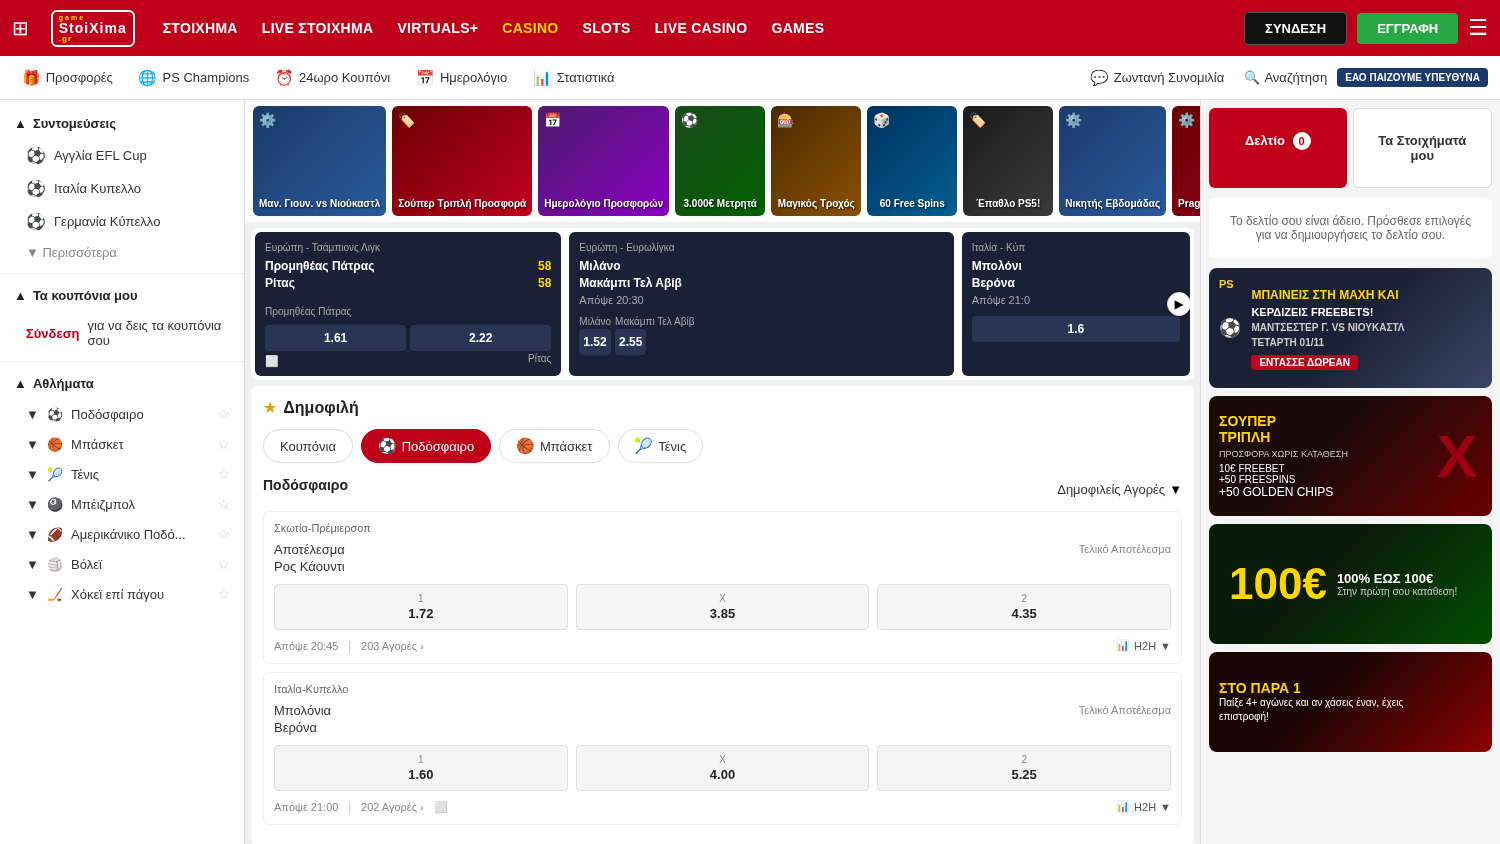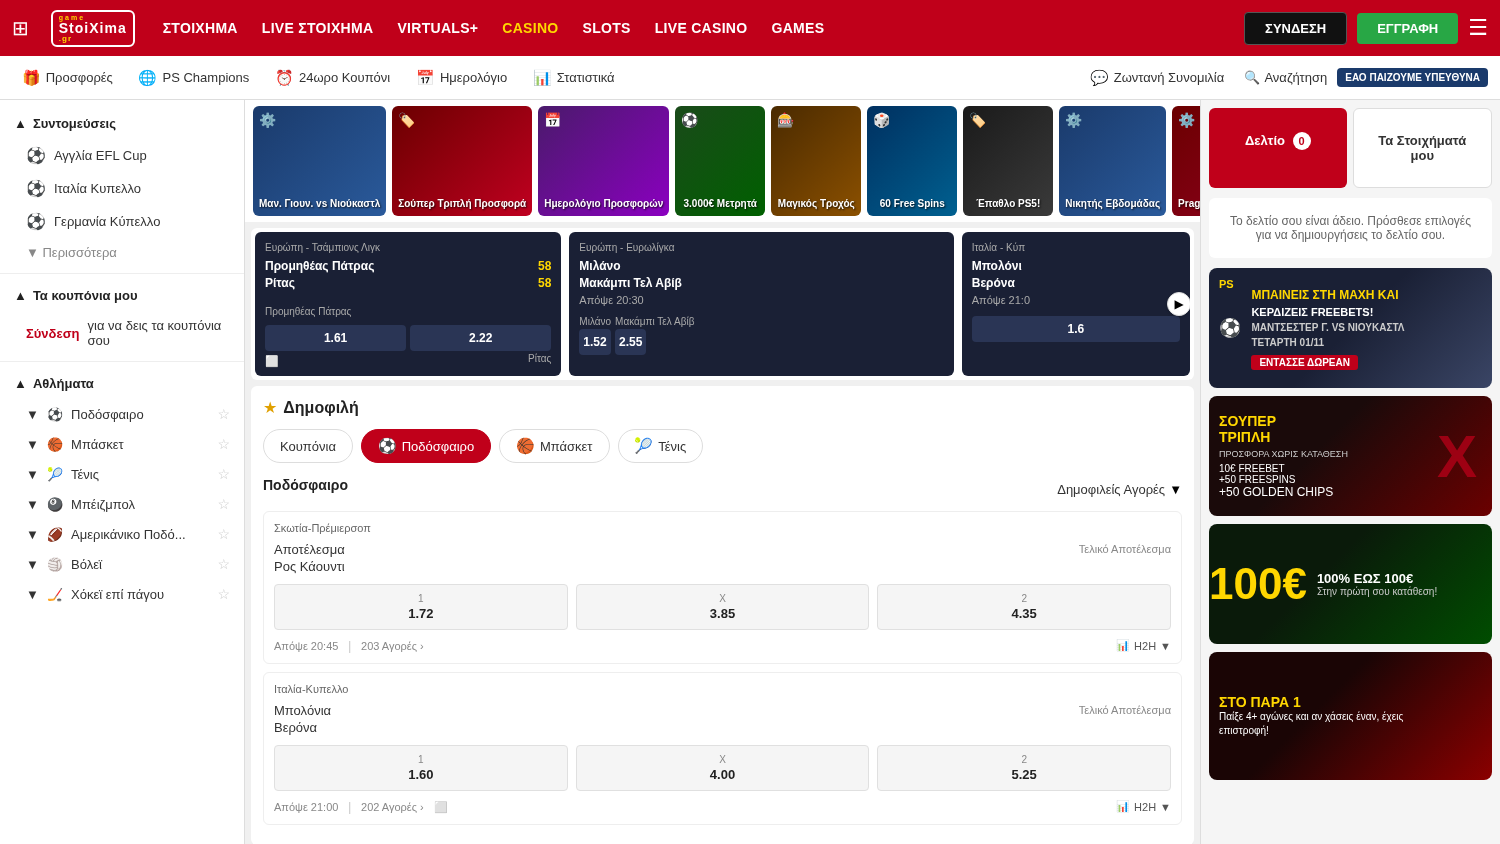--- a/index.html
+++ b/index.html
@@ -876,30 +876,30 @@
           <div style="color:#ccc;font-size:9px;margin-top:4px;">ΠΡΟΣΦΟΡΑ ΧΩΡΙΣ ΚΑΤΑΘΕΣΗ</div>
           <div style="color:white;font-size:10px;margin-top:4px;">10€ FREEBET</div>
           <div style="color:white;font-size:10px;">+50 FREESPINS</div>
           <div style="color:white;font-size:12px;">+50 GOLDEN CHIPS</div>
         </div>
         <div style="color:#c0001a;font-size:60px;font-weight:900;opacity:0.7;margin-right:5px;">X</div>
       </div>
     </div>
 
     <div class="promo-banner promo-banner-3" style="position:relative;overflow:hidden;">
-      <div style="position:absolute;inset:0;display:flex;align-items:center;padding:0;">
+      <div style="position:absolute;inset:0;display:flex;align-items:center;padding:20px;">
         <div style="color:#ffd700;font-size:44px;font-weight:900;margin-right:10px;">100€</div>
         <div>
           <div style="color:white;font-size:13px;font-weight:700;">100% ΕΩΣ 100€</div>
           <div style="color:#ccc;font-size:10px;">Στην πρώτη σου κατάθεση!</div>
         </div>
       </div>
     </div>
 
-    <div class="promo-banner promo-banner-4" style="position:relative;overflow:hidden;height:128px;">
+    <div class="promo-banner promo-banner-4" style="position:relative;overflow:hidden;height:100px;">
       <div style="position:absolute;inset:0;display:flex;align-items:center;padding:10px;">
         <div>
           <div style="color:#ffd700;font-size:14px;font-weight:900;">ΣΤΟ ΠΑΡΑ 1</div>
           <div style="color:white;font-size:10px;line-height:1.4;max-width:200px;">Παίξε 4+ αγώνες και αν χάσεις έναν, έχεις επιστροφή!</div>
         </div>
       </div>
     </div>
 
   </aside>
 

